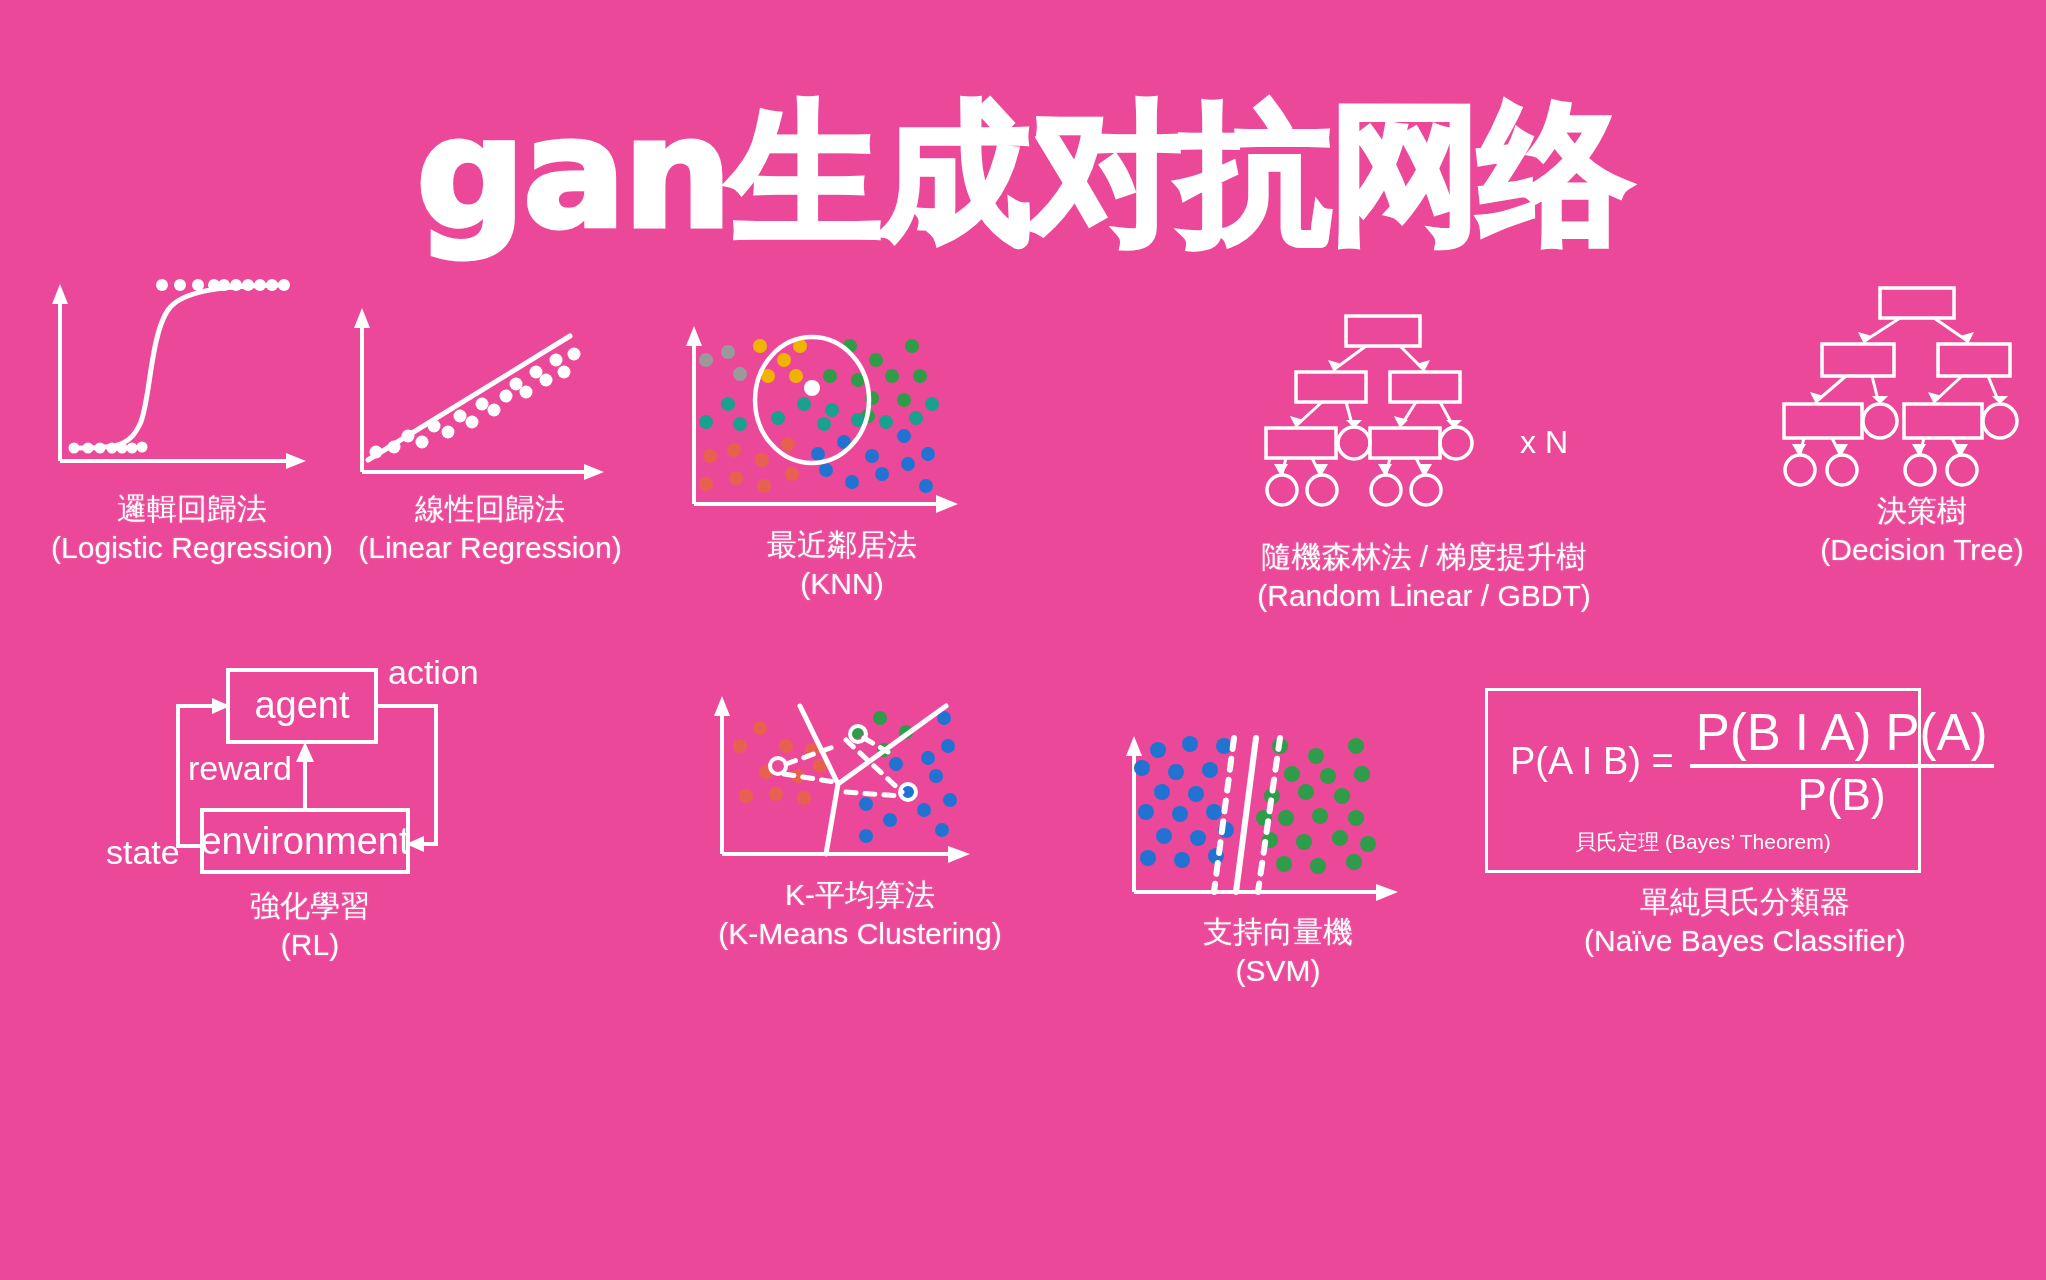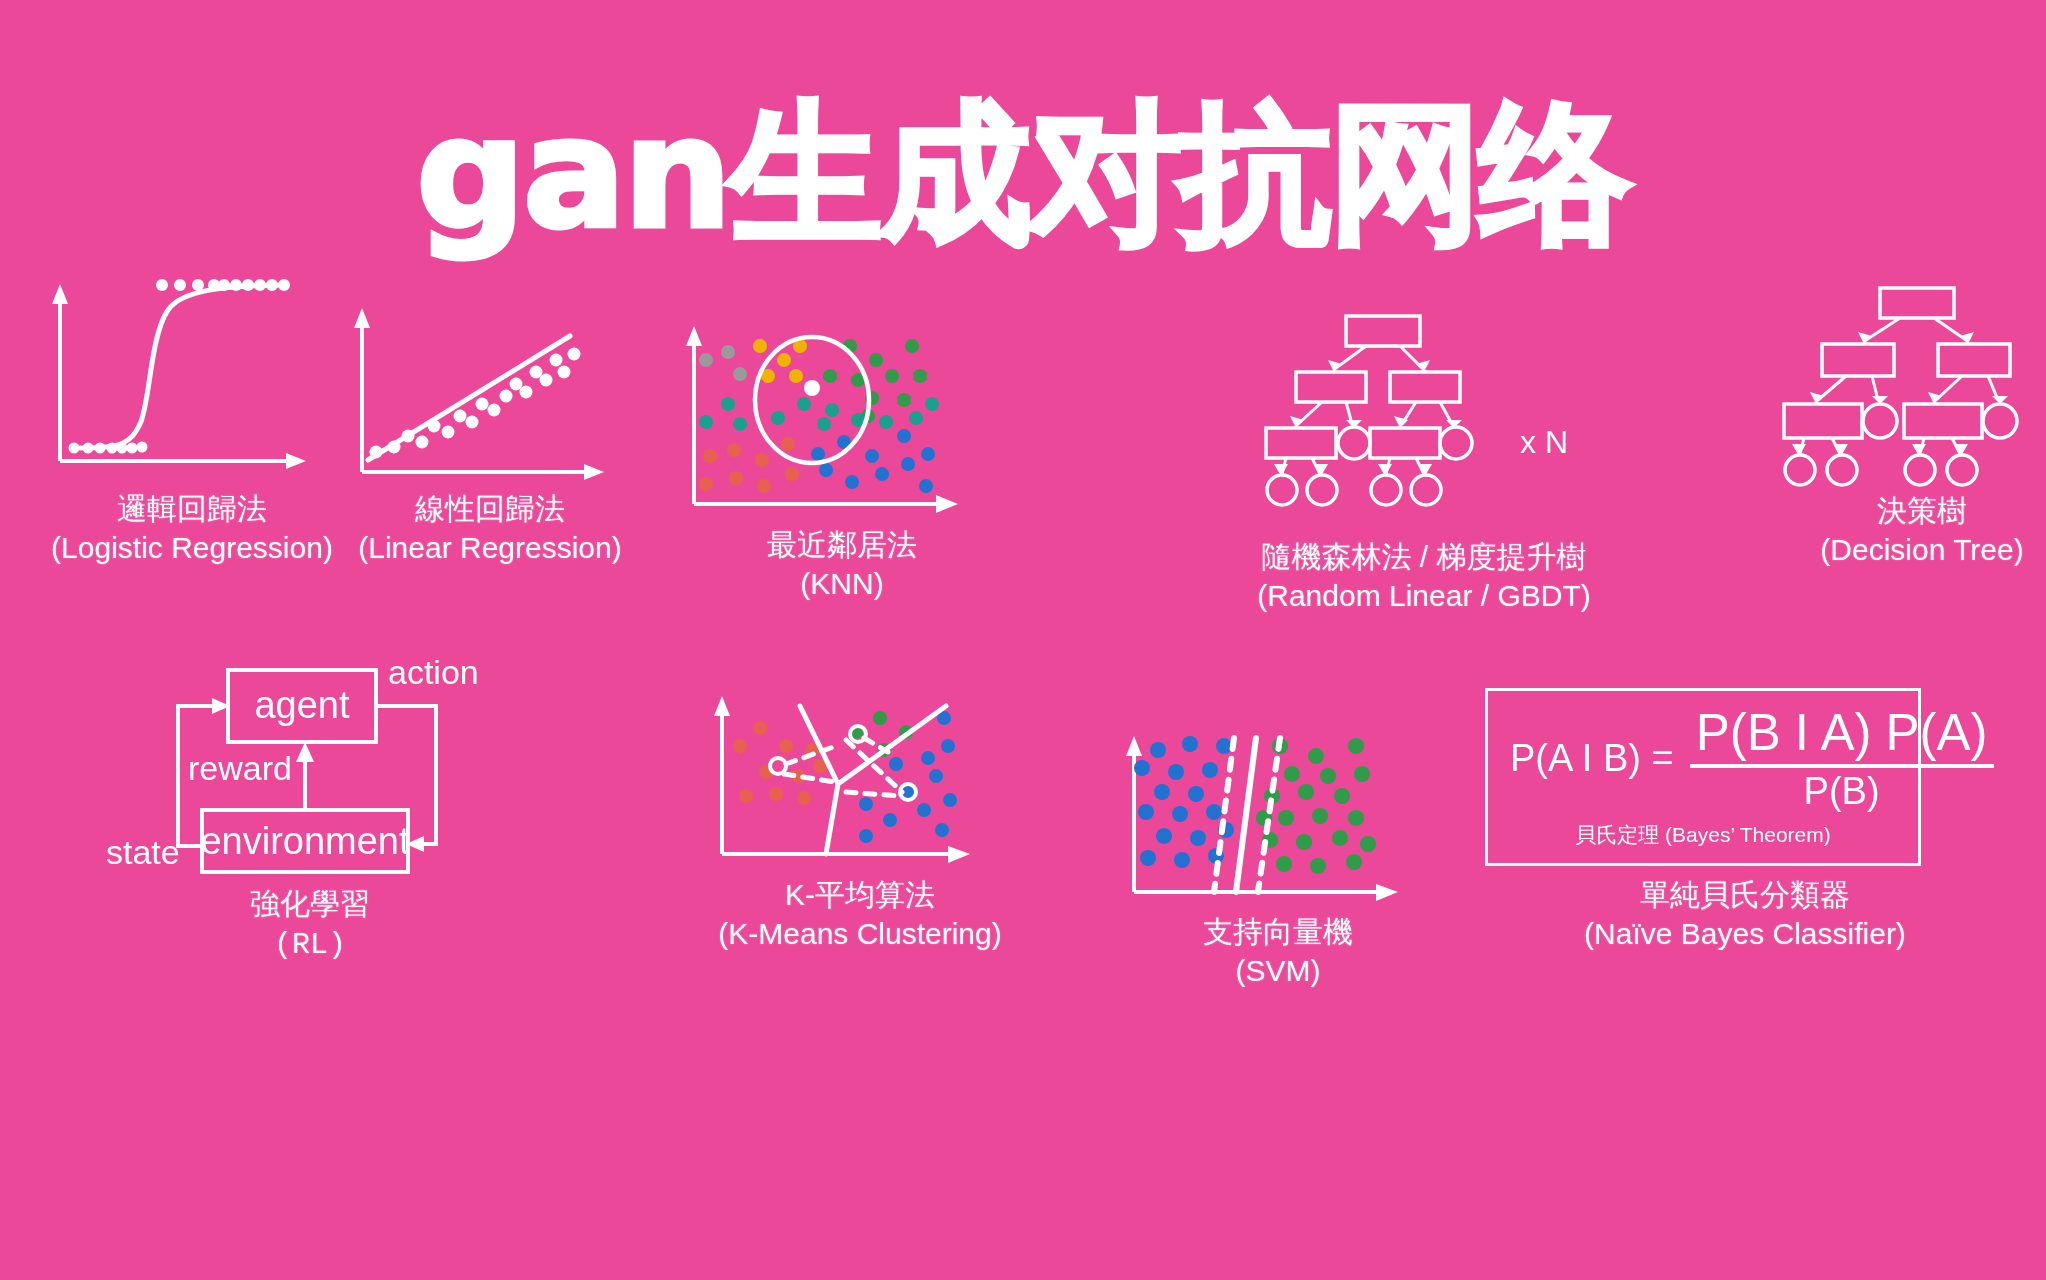--- a/index.html
+++ b/index.html
@@ -78,21 +78,21 @@
   #card-kmeans   { left: 700px;  top: 688px; width: 320px; }
   #card-svm      { left: 1118px; top: 730px; width: 320px; }
   #card-bayes    { left: 1485px; top: 688px; width: 520px; }
 
   
   #card-logreg .caption { margin-top: 24px; }
   #card-linreg .caption { margin-top: 10px; }
   #card-knn    .caption { margin-top: 8px; }
   #card-rf     .caption { margin-top: 8px; }
   #card-dtree  .caption { margin-top: 10px; }
-  #card-rl     .caption { margin-top: 12px; font-family: Liberation Mono, monospace; }
+  #card-rl     .caption { margin-top: 12px; }
   #card-kmeans .caption { margin-top: 8px; }
   #card-svm    .caption { margin-top: 8px; }
   #card-bayes  .caption { margin-top: 10px; }
 
   svg { display: block; overflow: visible; }
   .stroke-w { stroke: #ffffff; fill: none; }
   .fill-w { fill: #ffffff; }
 </style>
 </head>
 <body>
@@ -508,21 +508,21 @@
     </div>
   </div>
 
   <div class="card" id="card-bayes">
     <div class="viz" style="border:3px solid #ffffff; padding:12px 22px 14px 22px; width:436px; box-sizing:border-box;">
       <div style="display:flex; align-items:center; justify-content:flex-start; gap:16px;">
         <div style="font-size:38px; white-space:nowrap;">P(A I B) =</div>
         <div style="display:flex; flex-direction:column; align-items:center;">
           <div style="font-size:51px; white-space:nowrap; padding:0 6px 2px 6px;">P(B I A) P(A)</div>
           <div style="height:4px; background:#ffffff; width:100%;"></div>
-          <div style="font-size:38px; white-space:nowrap; padding-top:2px;">P(B)</div>
+          <div style="font-size:44px; white-space:nowrap; padding-top:2px;">P(B)</div>
         </div>
       </div>
       <div style="font-size:21px; text-align:center; margin-top:8px; white-space:nowrap;">貝氏定理 (Bayes’ Theorem)</div>
     </div>
     <div class="caption">
       <div class="cap-cn">單純貝氏分類器</div>
       <div class="cap-en">(Naïve Bayes Classifier)</div>
     </div>
   </div>
 

